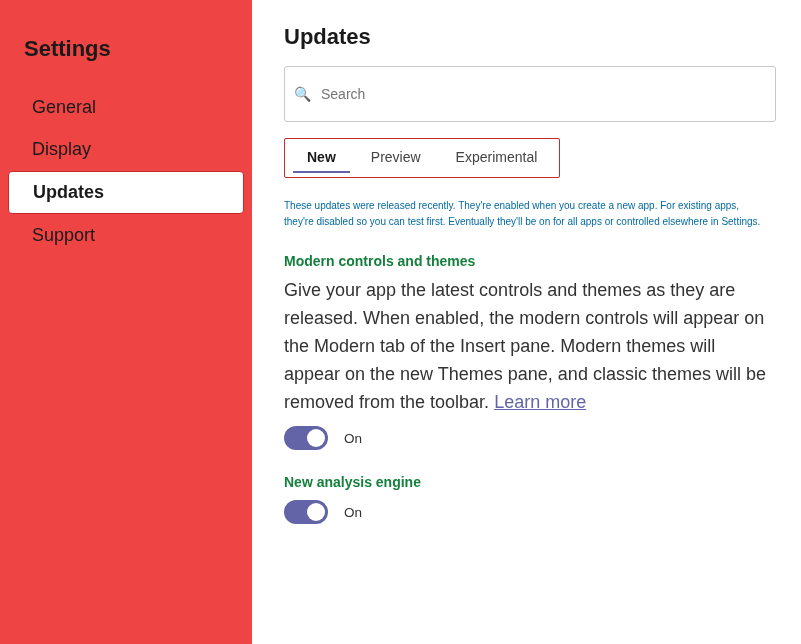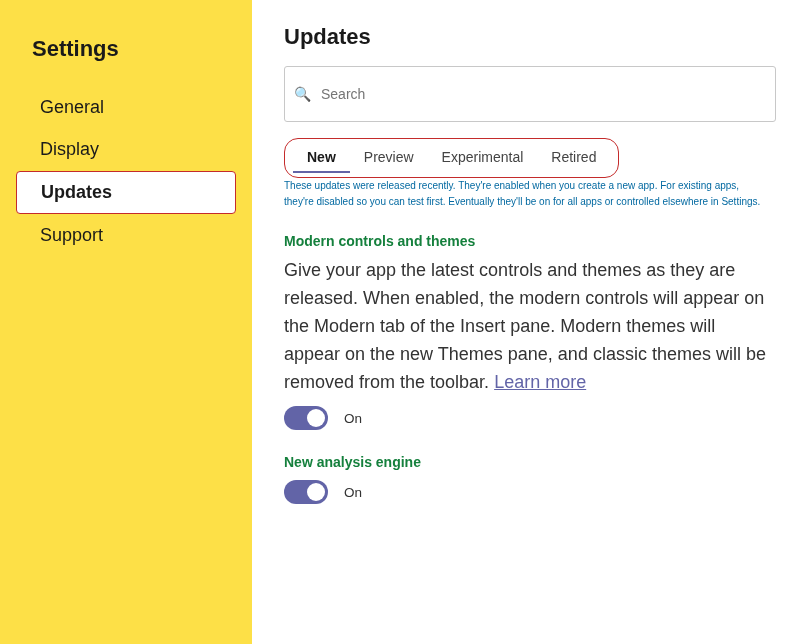--- a/index.html
+++ b/index.html
@@ -8,22 +8,22 @@
       background: #f3f3f3;
       display: flex;
       height: 644px;
       width: 801px;
       overflow: hidden;
     }
 
     
     .sidebar {
       width: 252px;
-      background: #fde047;
-      padding: 20px 8px;
+      background: #ef4444;
+      padding: 20px 0;
       flex-shrink: 0;
     }
     .sidebar-title {
       font-size: 22px;
       font-weight: 600;
       color: #1a1a1a;
       padding: 16px 24px 24px 24px;
     }
     .sidebar-item {
       padding: 10px 24px;
@@ -75,23 +75,24 @@
       left: 10px;
       top: 50%;
       transform: translateY(-50%);
       color: #666;
       font-size: 14px;
     }
 
     
     .tabs-container {
       display: flex;
-      gap: 0;
+      gap: 7px;
       border: 1.5px solid #c42b2b;
-      border-radius: 14px;
+      border-radius: 2px;
+      margin-bottom: 20px;
       width: fit-content;
       padding: 4px 8px;
     }
     .tab {
       padding: 6px 14px;
       font-size: 14px;
       color: #444;
       cursor: pointer;
       position: relative;
       border-bottom: 2px solid transparent;
@@ -195,23 +196,20 @@
 
   <div class="tabs-container">
     <div class="tab active">
       <span>New</span>
     </div>
     <div class="tab">
       <span>Preview</span>
     </div>
     <div class="tab">
       <span>Experimental</span>
-    </div>
-    <div class="tab">
-      <span>Retired</span>
     </div>
   </div>
 
   <p class="description-text">These updates were released recently. They're enabled when you create a new app. For existing apps, they're disabled so you can test first. Eventually they'll be on for all apps or controlled elsewhere in Settings.</p>
 
   <div class="feature-section">
     <div class="feature-title">Modern controls and themes</div>
     <p class="feature-desc">
       <span>Give your app the latest controls and themes as they are released. When enabled, the modern controls will appear on the Modern tab of the Insert pane. Modern themes will appear on the new Themes pane, and classic themes will be removed from the toolbar.</span>
       <span> </span><a class="learn-more">Learn more</a>

